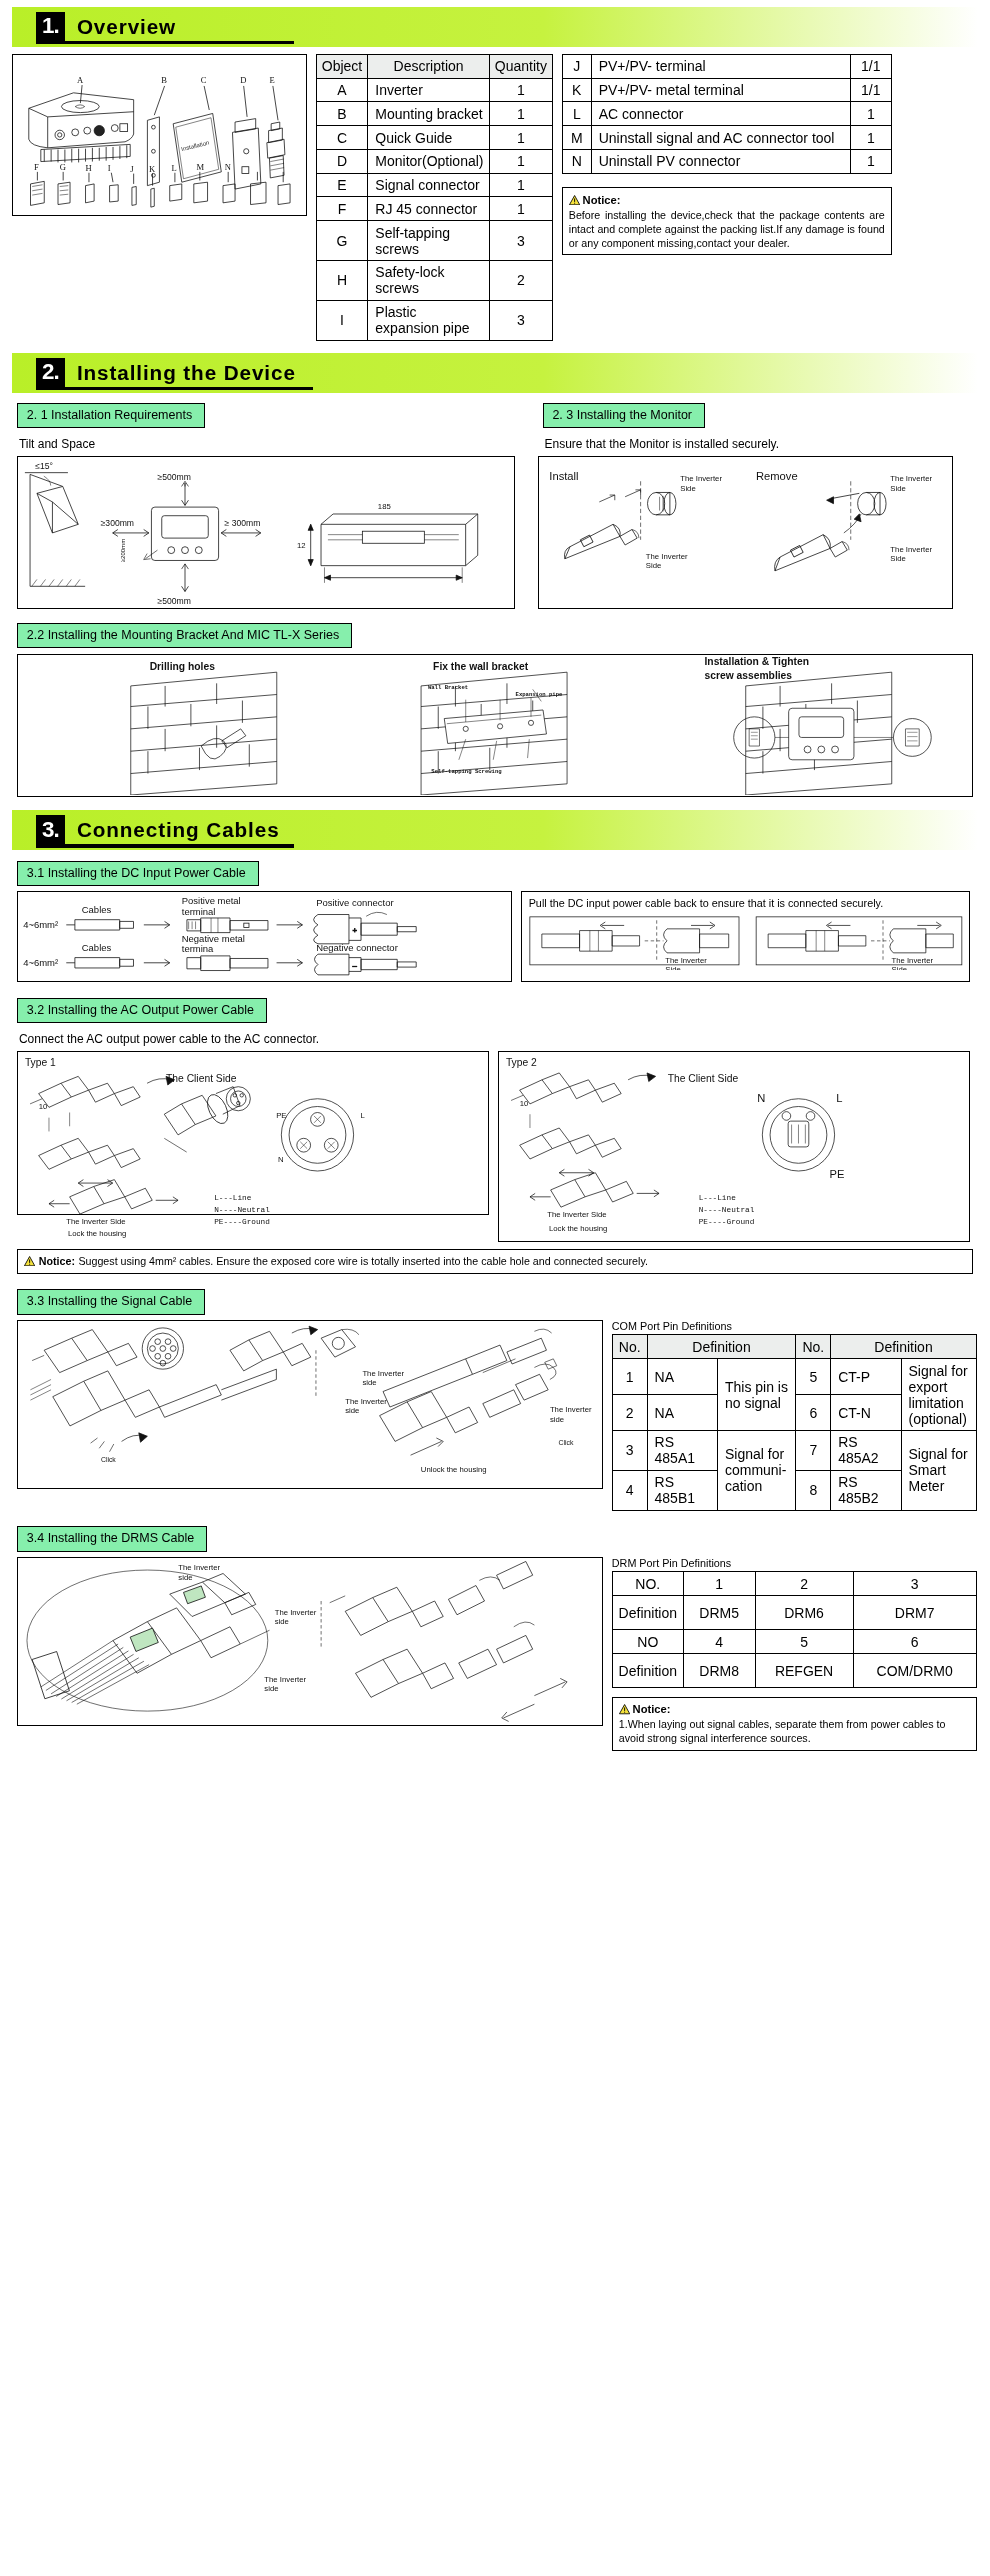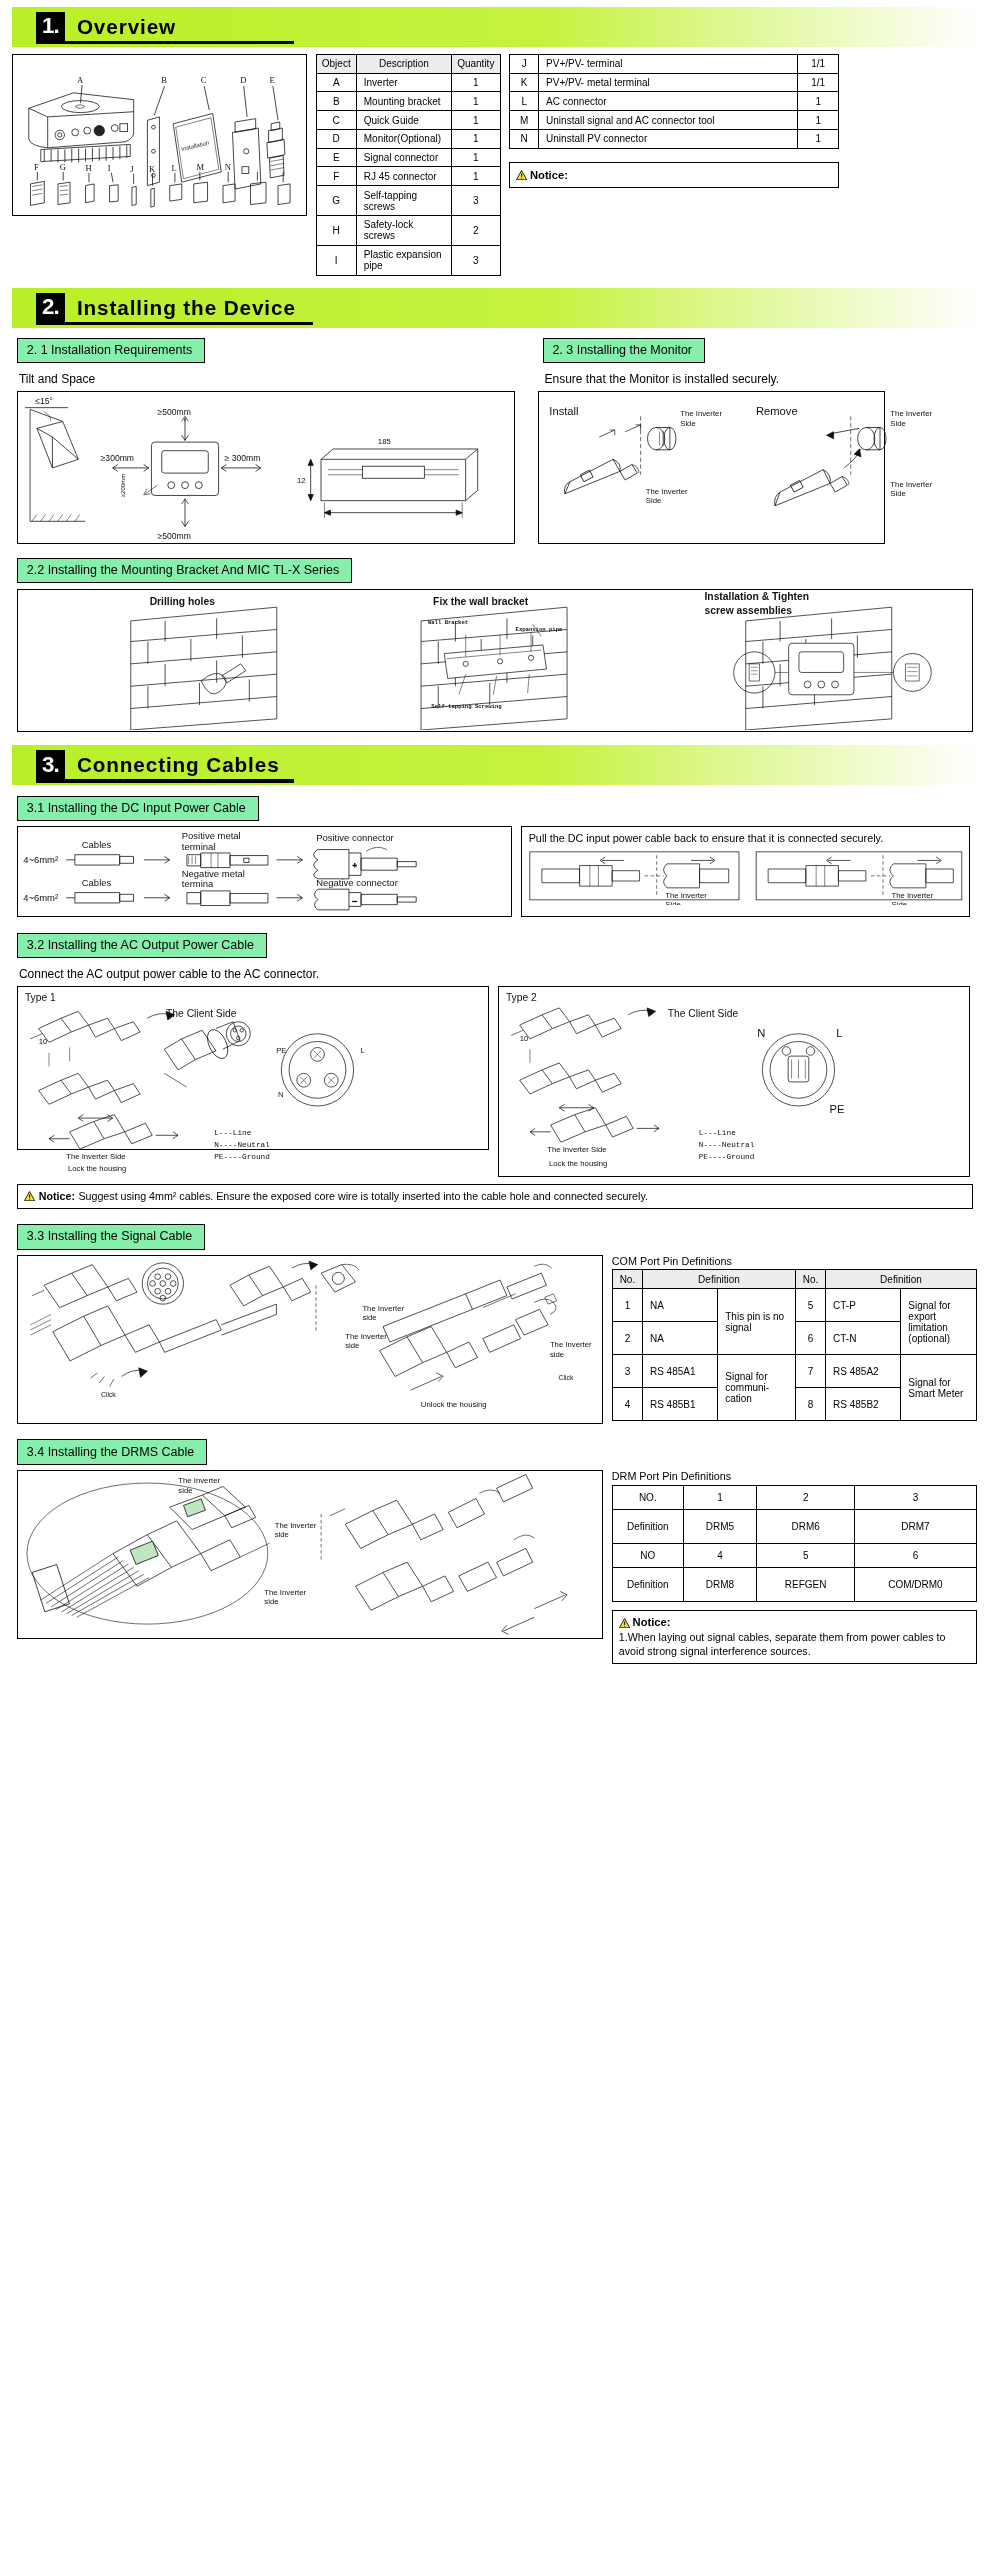--- a/index.html
+++ b/index.html
@@ -46,21 +46,21 @@
     font-weight:normal;
     margin:8.6px 0 5.2px 5.2px;
   }
 
   .body-text{ font-size:12px; margin:3.4px 0 5.2px 6.9px; }
 
   
   .panel{ border:1.3px solid #000; position:relative; background:#fff; }
 
   
-  table.grid{ border-collapse:collapse; font-size:10px; }
+  table.grid{ border-collapse:collapse; font-size:14px; }
   table.grid th, table.grid td{
     border:1.1px solid #000;
     padding:3.4px 5.2px;
     text-align:center;
     vertical-align:middle;
     font-weight:normal;
   }
   table.grid th{ background:#eceeed; }
   table.grid td.l{ text-align:left; padding-left:6.9px; }
 
@@ -260,20 +260,21 @@
         <div class="hd">
           <span class="warn-tri">
             <svg width="11.2" height="10.3" viewBox="0 0 13 12">
                 <polygon points="6.5,0.6 12.5,11.4 0.5,11.4" fill="#f5e23c" stroke="#000" stroke-width="1"></polygon>
                 <rect x="6" y="4" width="1.1" height="4" fill="#000"></rect>
                 <rect x="6" y="9" width="1.1" height="1.1" fill="#000"></rect>
               </svg>
           </span>
           <span>Notice:</span>
         </div>
+        <div class="justify">Before installing the device,check that the package contents are intact and complete against the packing list.If any damage is found or any component missing,contact your dealer.</div>
       </div>
     </div>
   </div>
 
   <div class="sec-banner w2" style="margin-top:12px;">
     <span class="num">2.</span>
     <span class="title">Installing the Device</span>
     <span class="sec-underline" style="width:277px;"></span>
   </div>
 
@@ -334,21 +335,21 @@
             <text x="324" y="106" font-size="9">12</text>
           </g>
           <text x="124" y="122" fill="#111" font-size="7" transform="rotate(-90 124 122)">≥200mm</text>
         </svg>
       </div>
     </div>
 
     <div style="width:435px;">
       <div class="chip">2. 3 Installing the  Monitor</div>
       <div class="body-text">Ensure that the Monitor is installed securely.</div>
-      <div class="panel" style="width:347px;height:153px;">
+      <div class="panel" style="width:415px;height:153px;">
         <svg class="art" width="428" height="151" viewBox="0 0 497 175">
           <g fill="none" stroke="#111" stroke-width="0.9">
 
             <path d="M118 28 L118 96" stroke-dasharray="5 3" stroke-width="0.7"></path>
             <path d="M100 46 l18 -8 M112 38 l6 0 l0 6" stroke-width="0.8"></path>
             <path d="M70 52 l18 -8 M82 44 l6 0 l0 6" stroke-width="0.8"></path>
             <ellipse cx="136" cy="54" rx="10" ry="13"></ellipse>
             <path d="M136 41 L152 41 L152 67 L136 67"></path>
             <ellipse cx="152" cy="54" rx="7" ry="13"></ellipse>
             <path d="M140 46 l0 16 M144 45 l0 18" stroke-width="0.6"></path>

